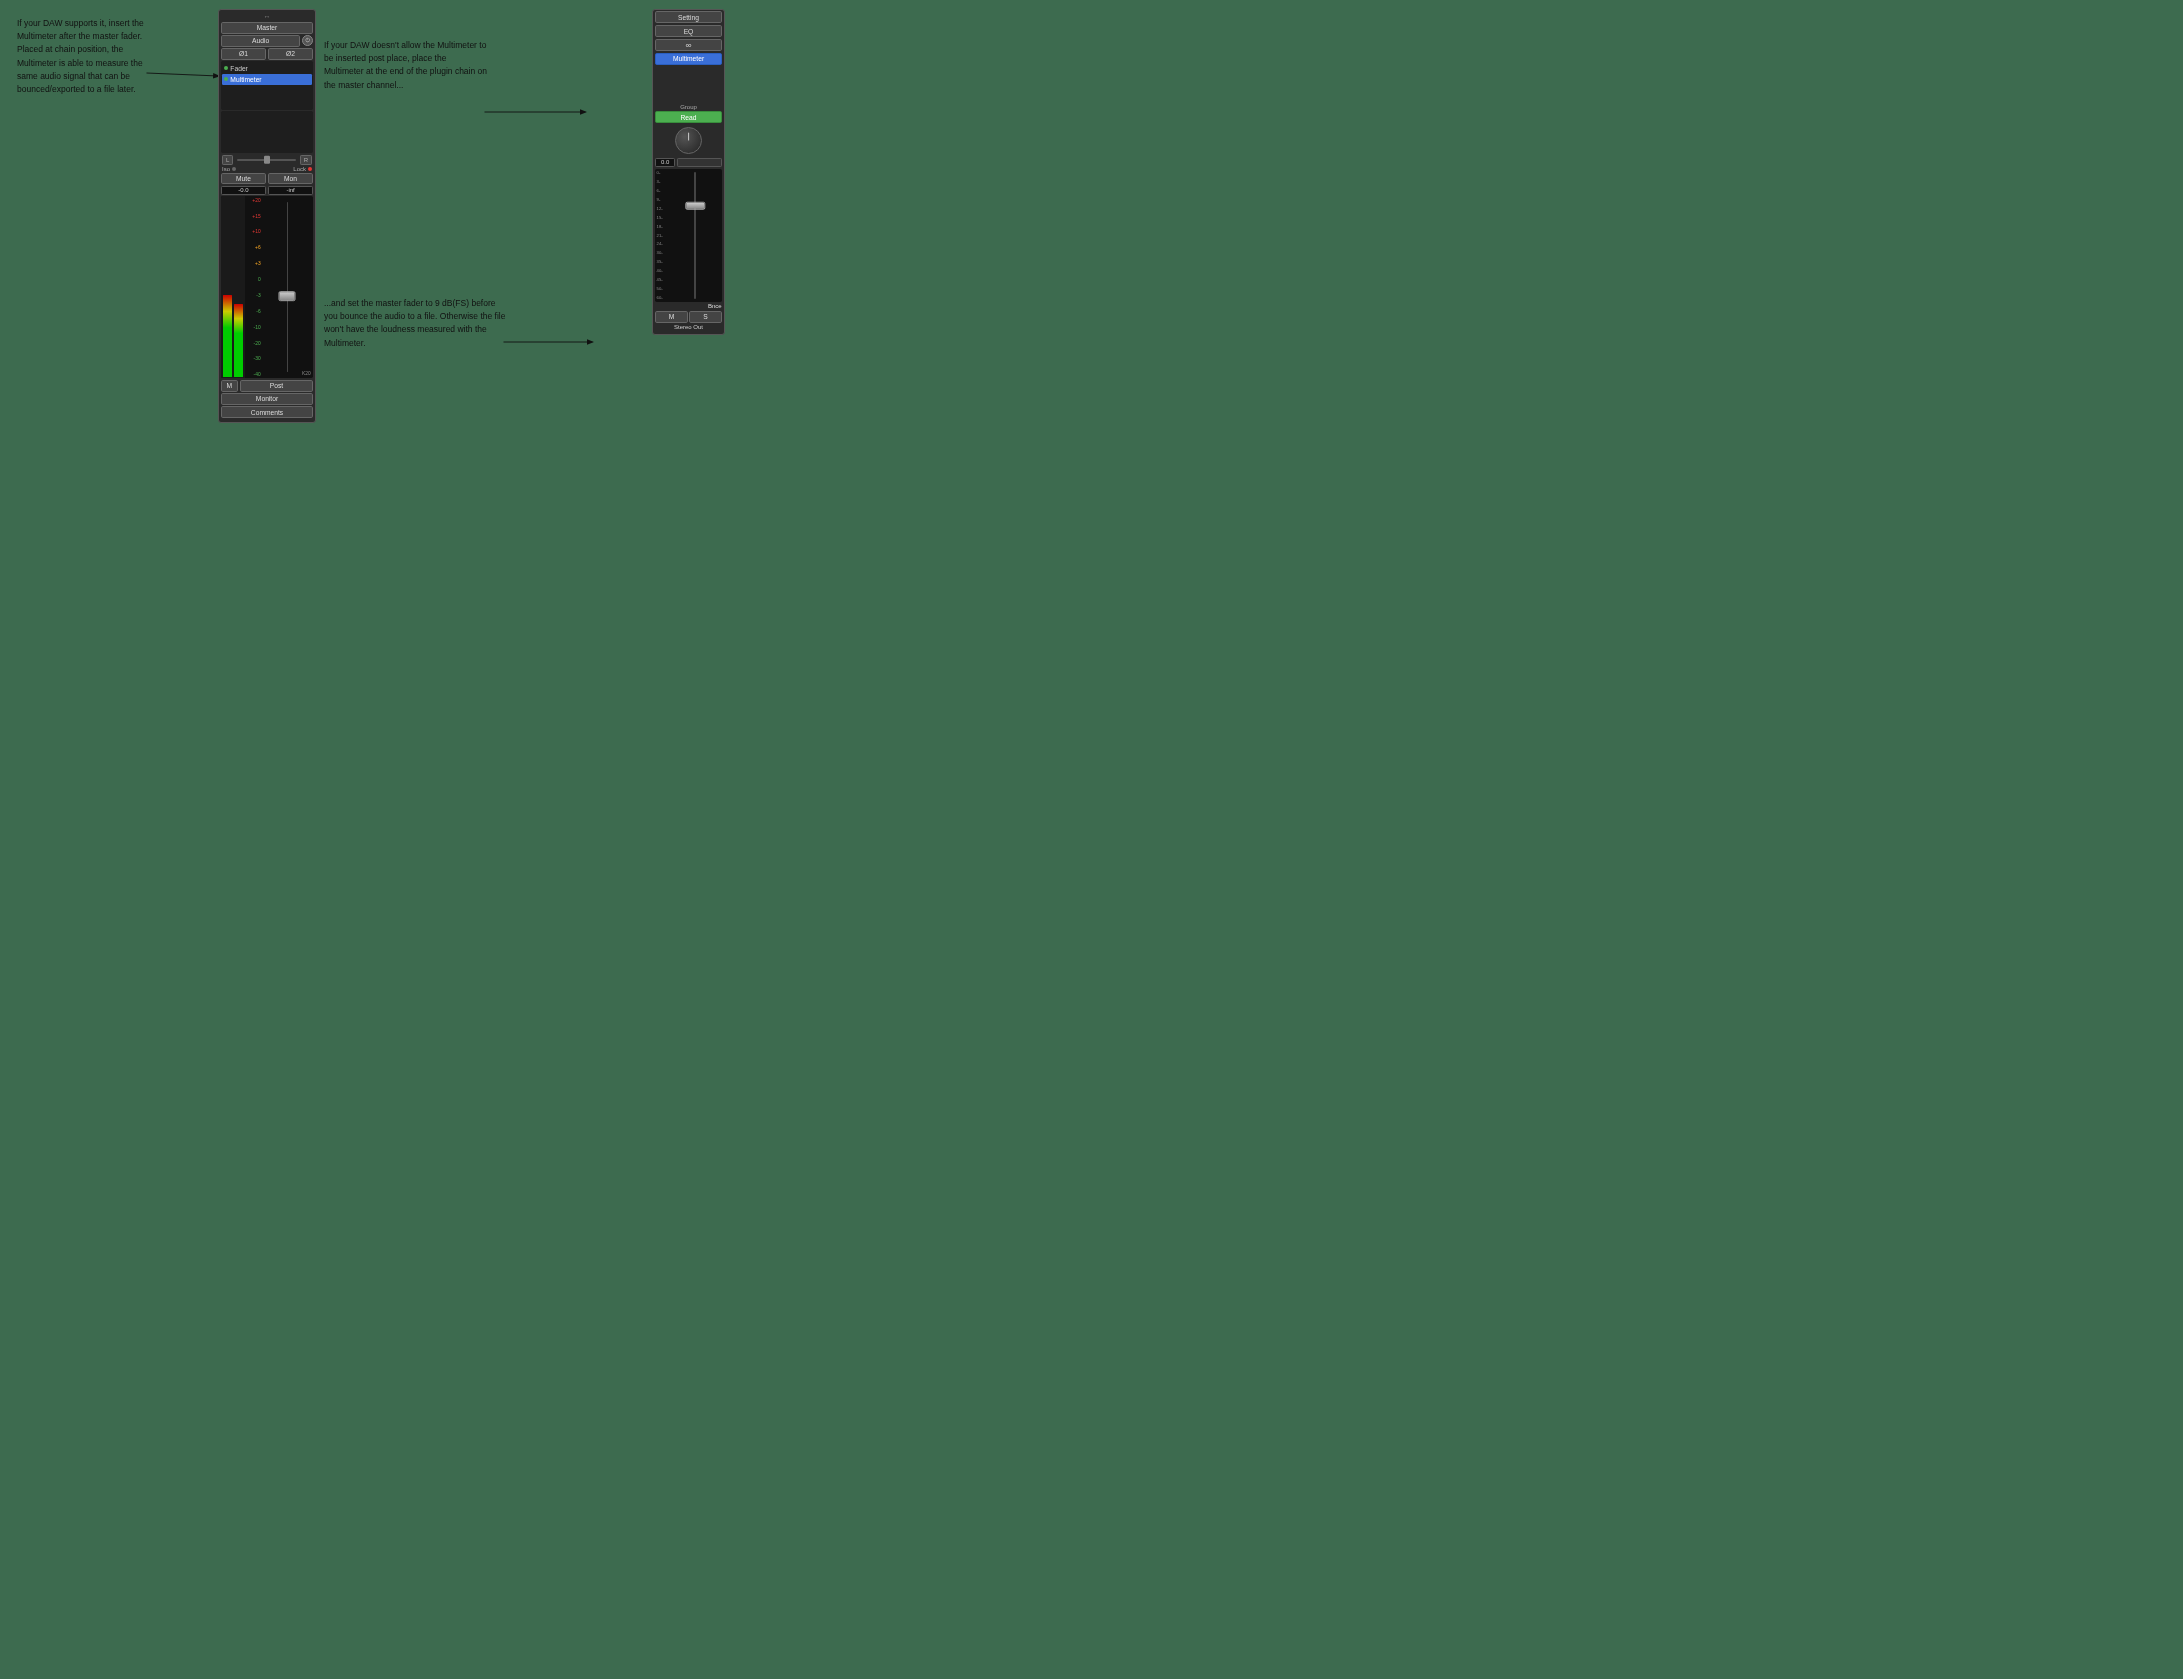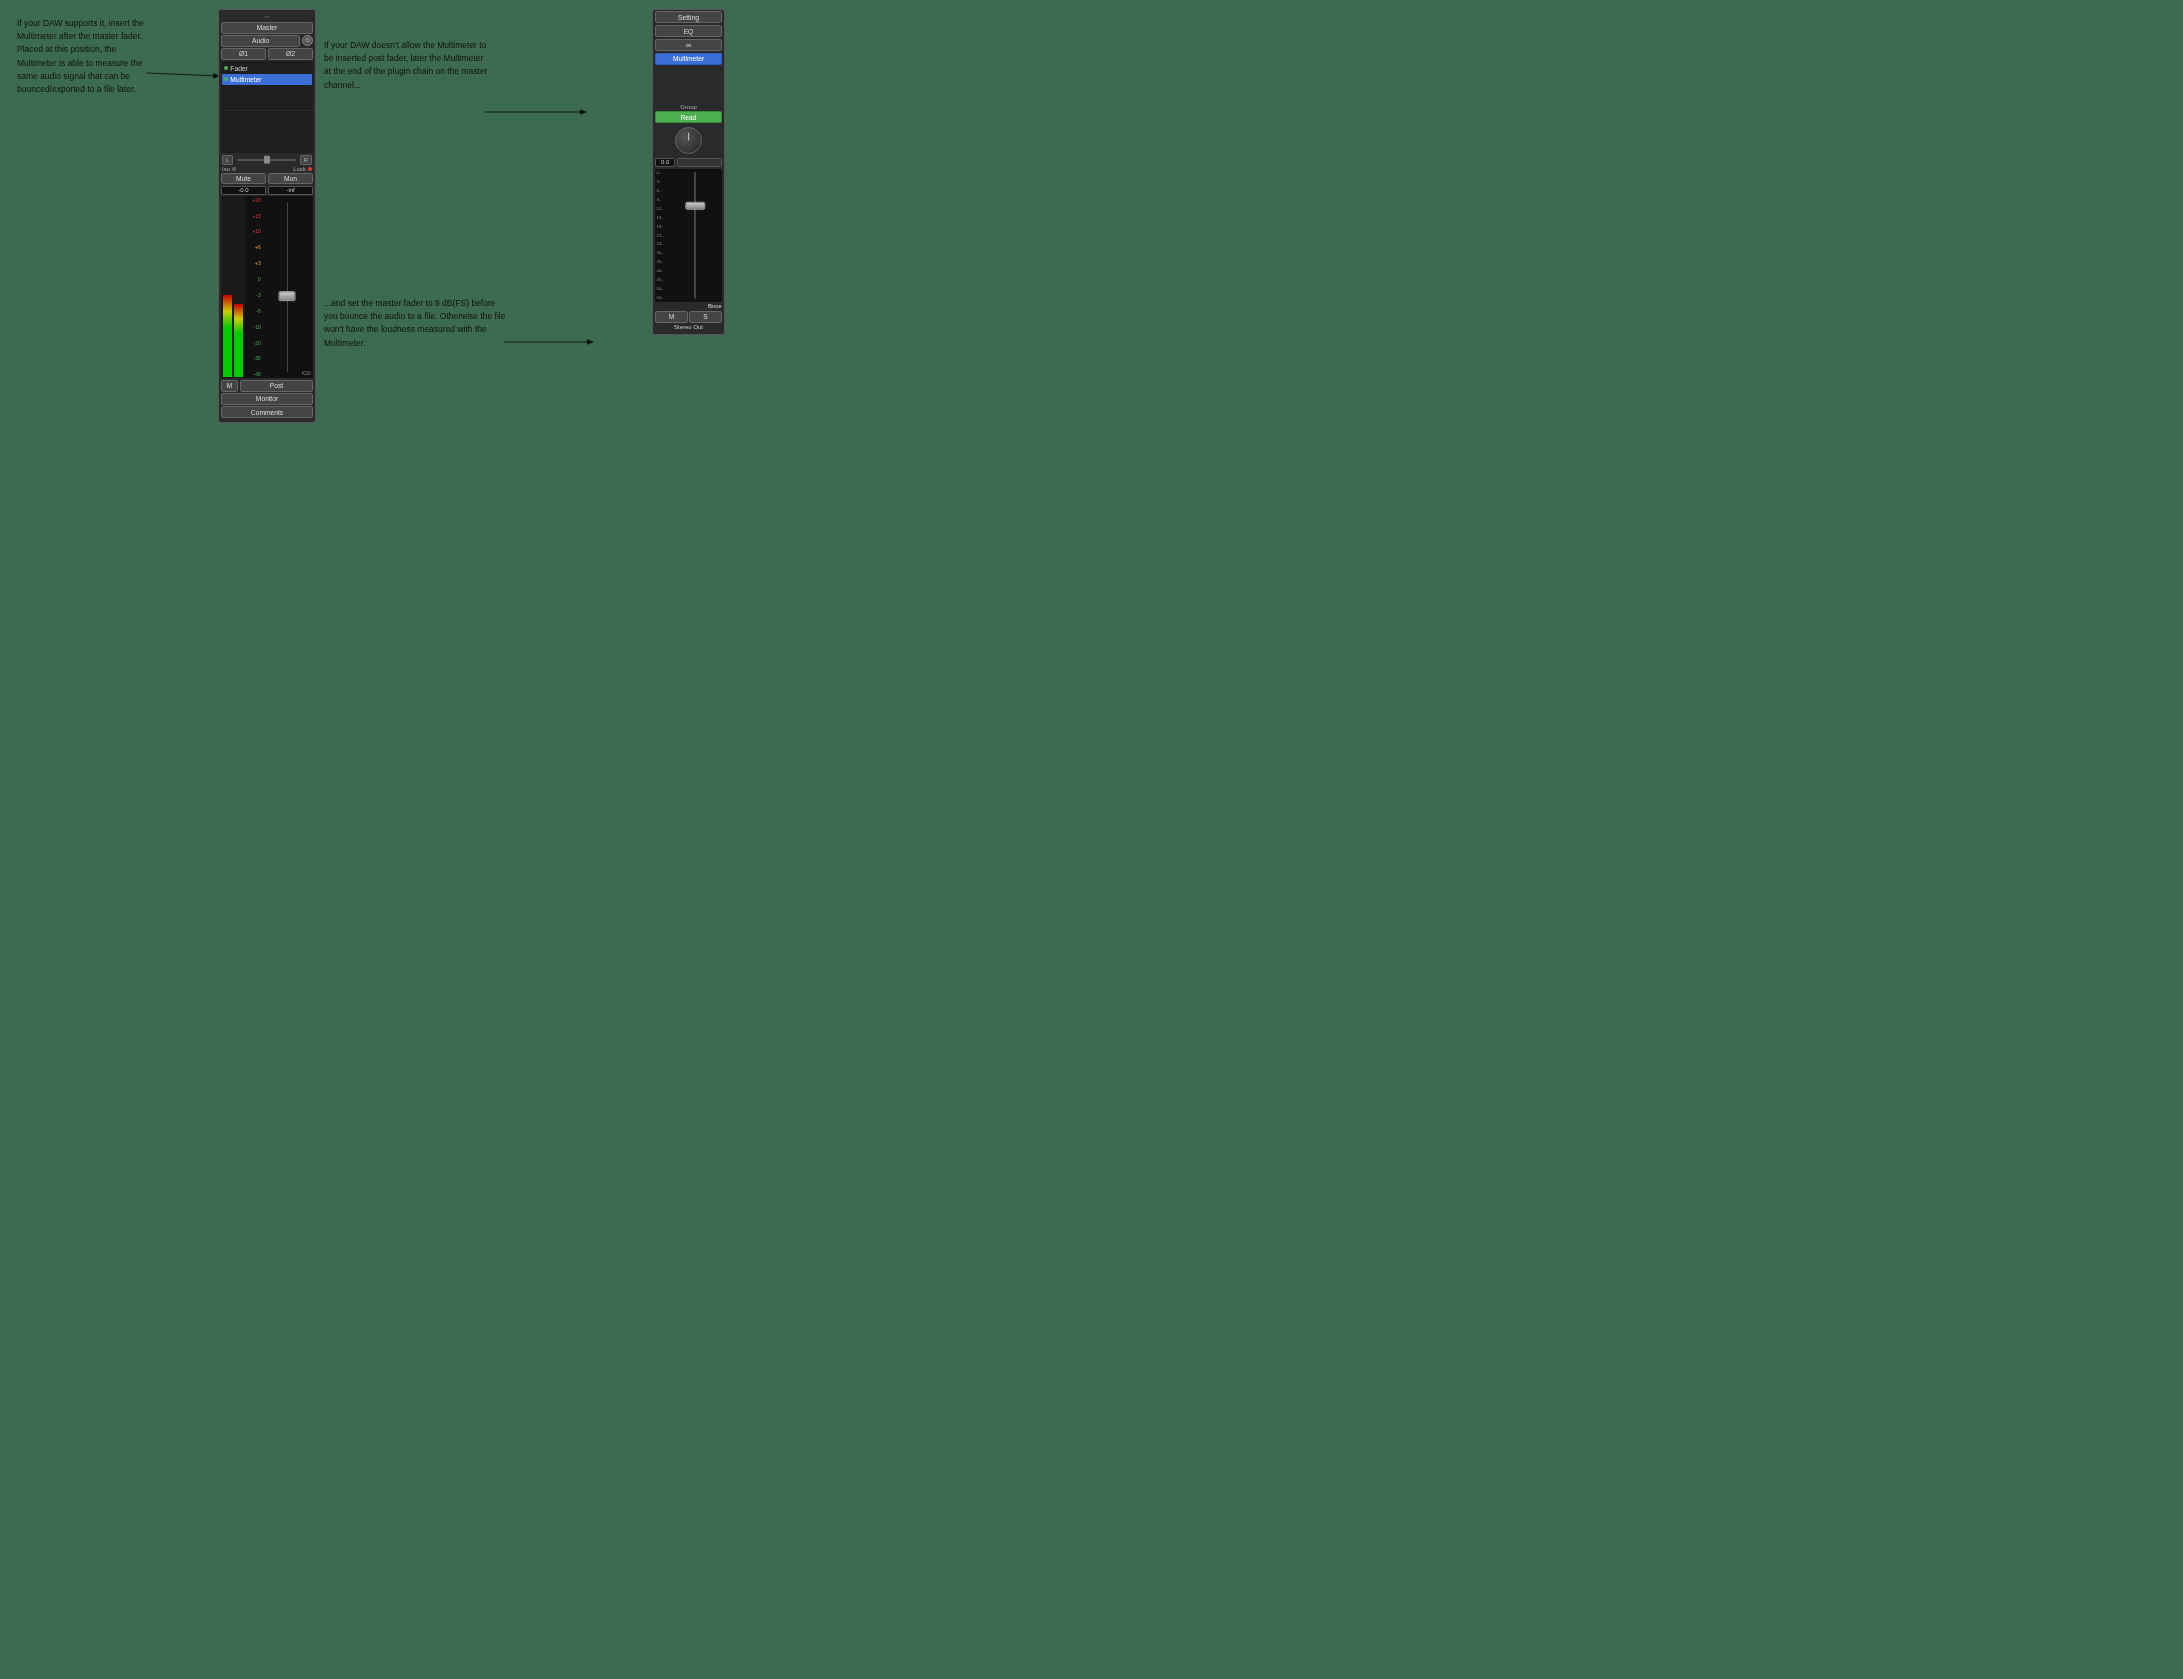--- a/index.html
+++ b/index.html
@@ -624,34 +624,34 @@
       position: absolute;
       font-size: 8.5px;
       line-height: 1.55;
       color: #111;
     }
   </style>
 </head>
 <body>
 
 <div class="annotation-text" style="left:17px; top:17px; width:133px;">
-  <span>If your DAW supports it, insert the Multimeter after the master fader. Placed at this position, the Multimeter is able to measure the same audio signal that can be bounced/exported to a file later.</span>
+  <span>If your DAW supports it, insert the Multimeter after the master fader. Placed at chain position, the Multimeter is able to measure the same audio signal that can be bounced/exported to a file later.</span>
 </div>
 
 <svg class="arrow-svg" style="left:146px; top:61px; width:79px; height:30px;" viewBox="0 0 130 50" width="79" height="30">
   <defs>
     <marker id="arrow1" markerWidth="8" markerHeight="8" refX="6" refY="3" orient="auto">
       <path d="M0,0 L0,6 L8,3 z" fill="#111"></path>
     </marker>
   </defs>
   <line x1="0" y1="20" x2="120" y2="25" stroke="#111" stroke-width="1.5" marker-end="url(#arrow1)"></line>
 </svg>
 
 <div class="annotation-text" style="left:324px; top:39px; width:164px;">
-  <span>If your DAW doesn't allow the Multimeter to be inserted post fader, later the Multimeter at the end of the plugin chain on the master channel...</span>
+  <span>If your DAW doesn't allow the Multimeter to be inserted post place, place the Multimeter at the end of the plugin chain on the master channel...</span>
 </div>
 
 <svg class="arrow-svg" style="left:484px; top:94px; width:109px; height:33px;" viewBox="0 0 180 55" width="109" height="33">
   <defs>
     <marker id="arrow2" markerWidth="8" markerHeight="8" refX="6" refY="3" orient="auto">
       <path d="M0,0 L0,6 L8,3 z" fill="#111"></path>
     </marker>
   </defs>
   <line x1="0" y1="30" x2="168" y2="30" stroke="#111" stroke-width="1.5" marker-end="url(#arrow2)"></line>
 </svg>

